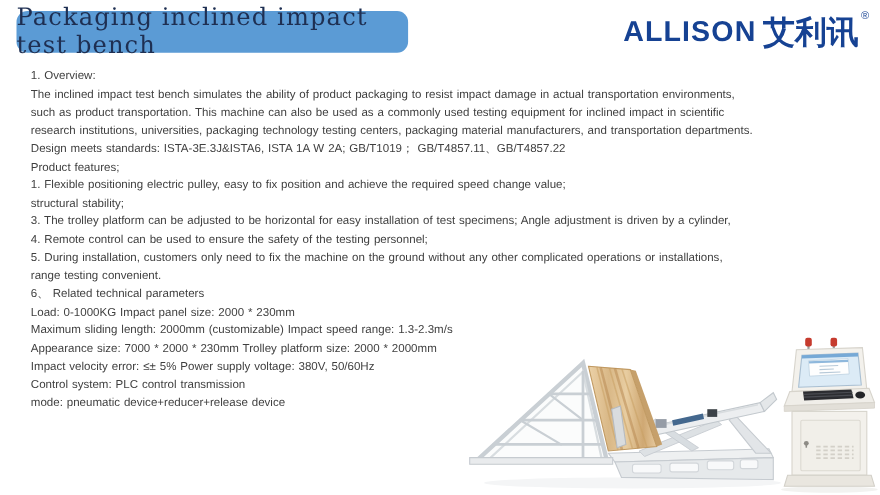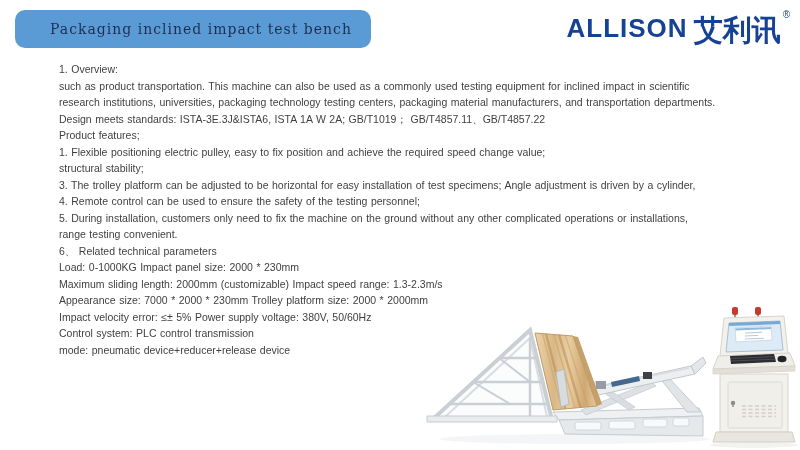--- a/index.html
+++ b/index.html
@@ -8,36 +8,35 @@
     background:var(--page-bg,#ffffff);
     font-family:"Liberation Sans", sans-serif;
   }
   .banner {
     position:absolute; left:15px; top:10px; width:356px; height:38px;
     background:var(--banner-bg,#5b9bd5); border-radius:10px;
     display:flex; align-items:center; justify-content:center;
   }
   .banner-title {
     font-family:"DejaVu Serif", serif;
-    font-size:14px; letter-spacing:1px; font-weight:500;
+    font-size:22px; letter-spacing:1px; font-weight:500;
     color:var(--banner-text,#1e2f52);
-    padding-left:16px;
   }
   .logo {
     position:absolute; right:10px; top:15px;
     color:var(--logo-blue,#164293); font-weight:bold;
     display:flex; align-items:flex-start; line-height:1;text-align:right;
   }
   .logo-latin { font-size:26px; letter-spacing:1px; }
   .logo-cjk   { font-size:29px; margin-left:6px; margin-top:1px; }
   .logo-reg   { font-size:10px; margin-left:2px; position:relative; top:-5px; font-weight:normal; }
   .content { position:absolute; left:28px; top:61px; width:750px; }
   .line {
     font-size:10.5px; line-height:16.5px; white-space:nowrap;
-    color:var(--body-text,#3f3f3f); word-spacing:0.6px;margin-left:31px;
+    color:var(--body-text,#3f3f3f); word-spacing:0.6px;
   }
   .fig { position:absolute; }
   .fig-machine { left:415px; top:300px; }
   .fig-cabinet { left:700px; top:290px; }
 </style>
 </head>
 <body>
 
 <div class="page">
 
@@ -46,20 +45,21 @@
   </div>
 
   <div class="logo">
     <span class="logo-latin">ALLISON</span>
     <span class="logo-cjk">艾利讯</span>
     <span class="logo-reg">®</span>
   </div>
 
   <div class="content">
     <div class="line">1. Overview:</div>
+    <div class="line">The inclined impact test bench simulates the ability of product packaging to resist impact damage in actual transportation environments,</div>
     <div class="line">such as product transportation. This machine can also be used as a commonly used testing equipment for inclined impact in scientific</div>
     <div class="line">research institutions, universities, packaging technology testing centers, packaging material manufacturers, and transportation departments.</div>
     <div class="line">Design meets standards: ISTA-3E.3J&amp;ISTA6, ISTA 1A W 2A; GB/T1019； GB/T4857.11、GB/T4857.22</div>
     <div class="line">Product features;</div>
     <div class="line">1. Flexible positioning electric pulley, easy to fix position and achieve the required speed change value;</div>
     <div class="line">structural stability;</div>
     <div class="line">3. The trolley platform can be adjusted to be horizontal for easy installation of test specimens; Angle adjustment is driven by a cylinder,</div>
     <div class="line">4. Remote control can be used to ensure the safety of the testing personnel;</div>
     <div class="line">5. During installation, customers only need to fix the machine on the ground without any other complicated operations or installations,</div>
     <div class="line">range testing convenient.</div>

